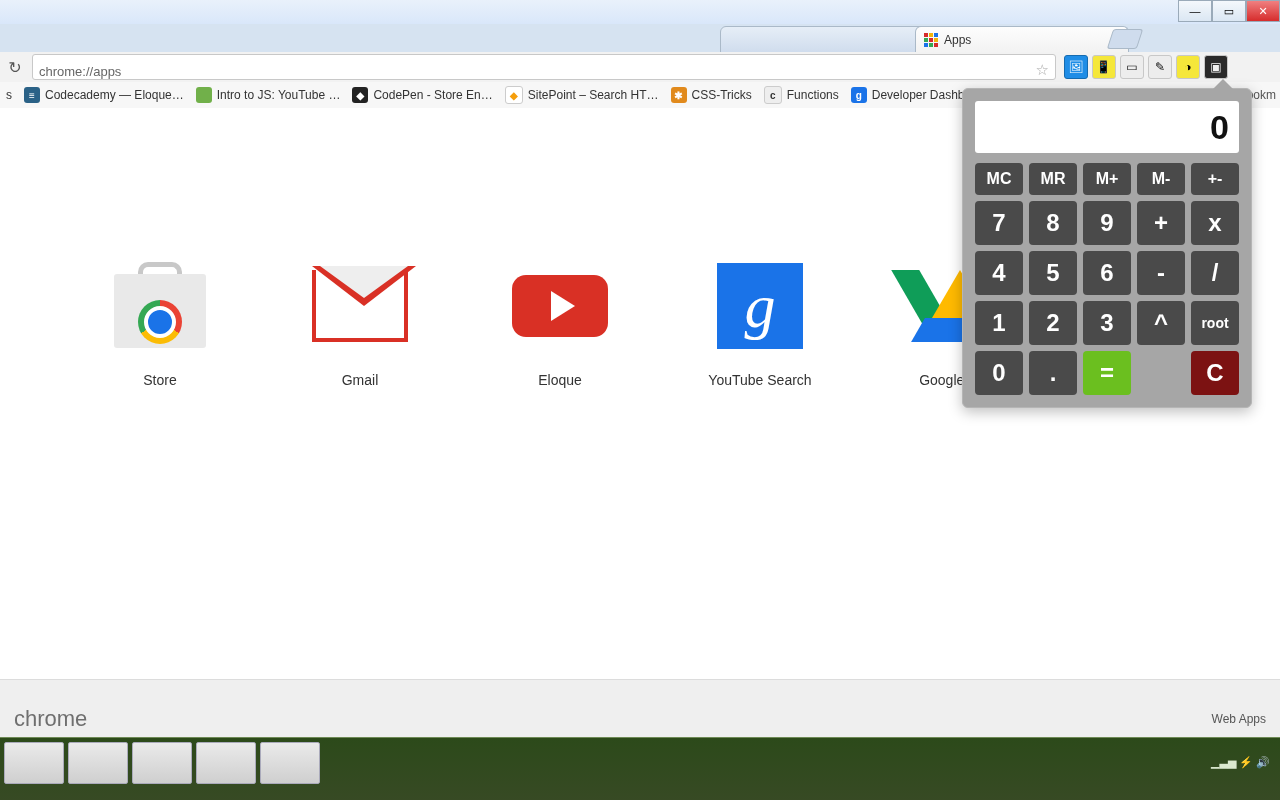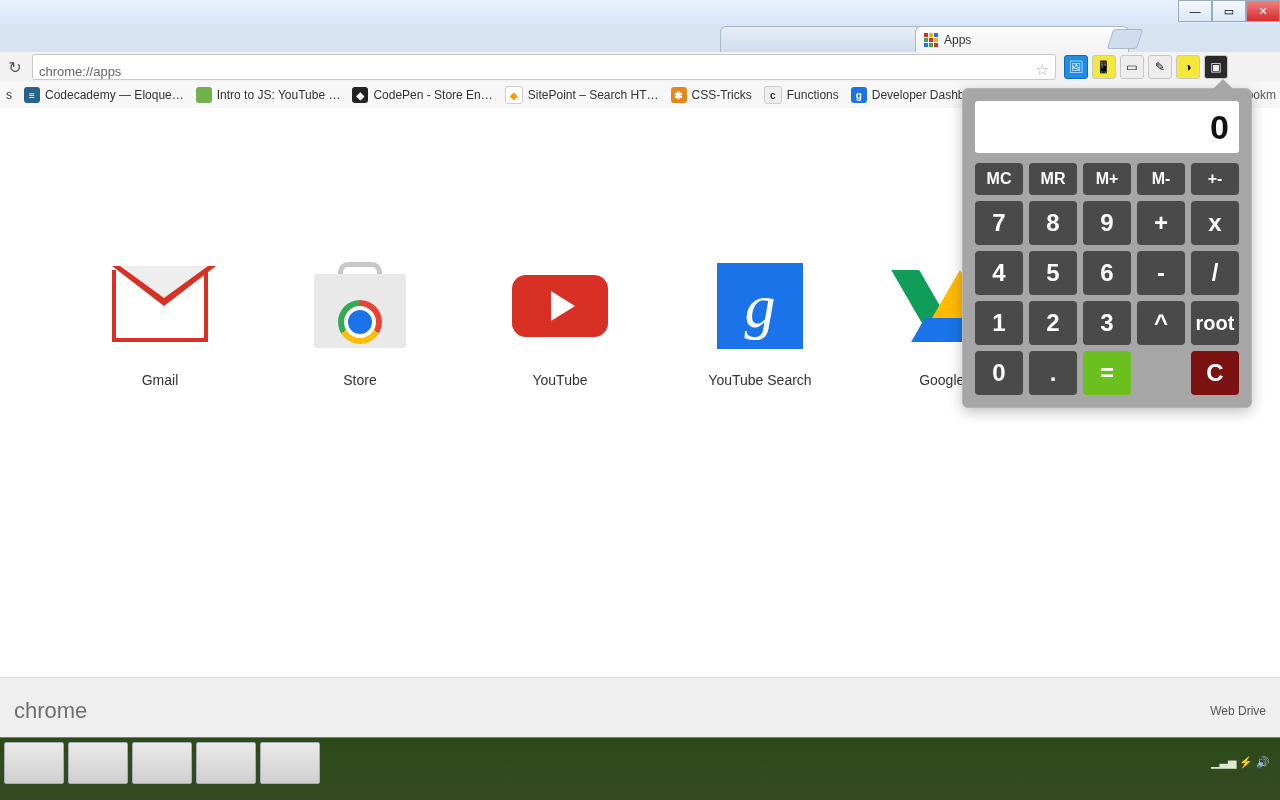--- a/index.html
+++ b/index.html
@@ -172,24 +172,24 @@
 
   .gsearch{width:86px;height:86px;background:#1a73e8;display:flex;align-items:center;justify-content:center;color:#fff;font-size:62px;font-family:Georgia,serif;font-style:italic;}
 
   .gdrive{width:0;height:0;position:relative;}
   .gdrive-tri1{position:absolute;left:-42px;top:-36px;border-left:42px solid transparent;border-right:42px solid transparent;border-bottom:72px solid #ffba00;}
   .gdrive-tri2{position:absolute;left:-42px;top:12px;width:56px;height:24px;background:#1a73e8;transform:skewX(-30deg);}
   .gdrive-tri3{position:absolute;left:-48px;top:-36px;width:28px;height:72px;background:#0f9d58;transform:skewX(30deg);}
 
   
   .chrome-footer{
-    position:absolute; left:0;right:0; bottom:56px; height:50px;
+    position:absolute; left:0;right:0; bottom:42px; height:50px;
     background:#efefef; border-top:1px solid #dcdcdc;
     display:flex;align-items:center;
-    padding:8px 14px;
+    padding:14px 14px;
     font-size:22px; color:#6f6f6f; font-weight:300;
   }
   .chrome-footer .ws{margin-left:auto;font-size:12px;color:#555;font-weight:normal;}
 
   
   .calc {
     position:absolute;
     top:88px; right:28px;
     width:264px;
     background:#a6a6a6;
@@ -217,21 +217,21 @@
     border-radius:4px;
     display:flex;align-items:center;justify-content:center;
     font-size:24px;font-weight:bold;
     flex:1;
     cursor:pointer;
     user-select:none;
   }
   .calc-mem .calc-btn{height:32px;font-size:16px;}
   .calc-btn.eq{background:#6bbf1f;}
   .calc-btn.clr{background:#7c1212;}
-  .calc-btn.txt{font-size:20px;}
+  .calc-btn.txt{font-size:14px;}
 
   
   .taskbar{
     position:absolute;left:0;right:0;bottom:0;height:58px;
     background:linear-gradient(#2c4a1a,#374a24);
     border-top:1px solid #6e8a55;
     display:flex;align-items:flex-start;
     padding-top:4px;
   }
   .tb-item{
@@ -328,37 +328,37 @@
     </div>
   <div class="trail">bookm</div>
 </div>
 
 <div class="signed">gmail.</div>
 
 <div class="main">
   <div class="apps-grid">
     <div class="app">
       <div class="icon">
-          <div class="gmail"></div>
-        </div>
-      <div class="label">Gmail</div>
-    </div>
-    <div class="app">
-      <div class="icon">
         <div class="store-handle"></div>
         <div class="store-bag"></div>
         <div class="chrome-ball" style="width:44px;height:44px;bottom:10px;"></div>
       </div>
       <div class="label">Store</div>
     </div>
     <div class="app">
       <div class="icon">
+          <div class="gmail"></div>
+        </div>
+      <div class="label">Gmail</div>
+    </div>
+    <div class="app">
+      <div class="icon">
           <div class="yt"></div>
         </div>
-      <div class="label">YouTube</div>
+      <div class="label">Eloque</div>
     </div>
     <div class="app">
       <div class="icon">
           <div class="gsearch">g</div>
         </div>
       <div class="label">YouTube Search</div>
     </div>
     <div class="app">
       <div class="icon">
         <div class="gdrive">
@@ -367,21 +367,21 @@
           <div class="gdrive-tri2"></div>
         </div>
       </div>
       <div class="label">Google Drive</div>
     </div>
   </div>
 </div>
 
 <div class="chrome-footer">
   <span>chrome</span>
-  <span class="ws">Web Drive</span>
+  <span class="ws">Web Apps</span>
 </div>
 
 <div class="calc">
   <div class="calc-display">0</div>
   <div class="calc-row calc-mem">
     <div class="calc-btn">MC</div>
     <div class="calc-btn">MR</div>
     <div class="calc-btn">M+</div>
     <div class="calc-btn">M-</div>
     <div class="calc-btn">+-</div>

